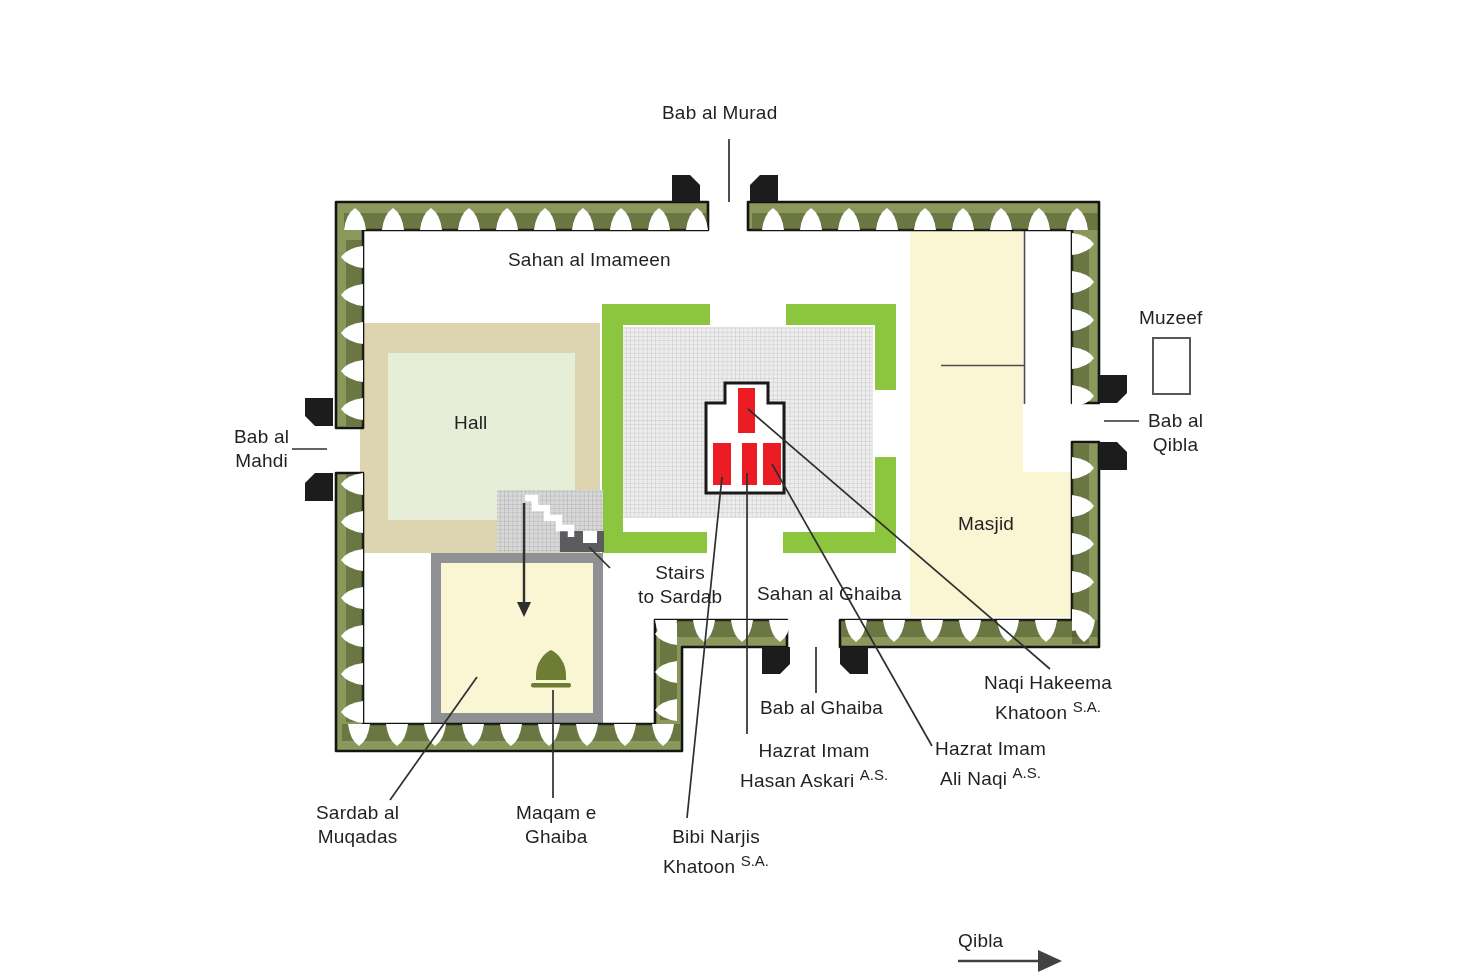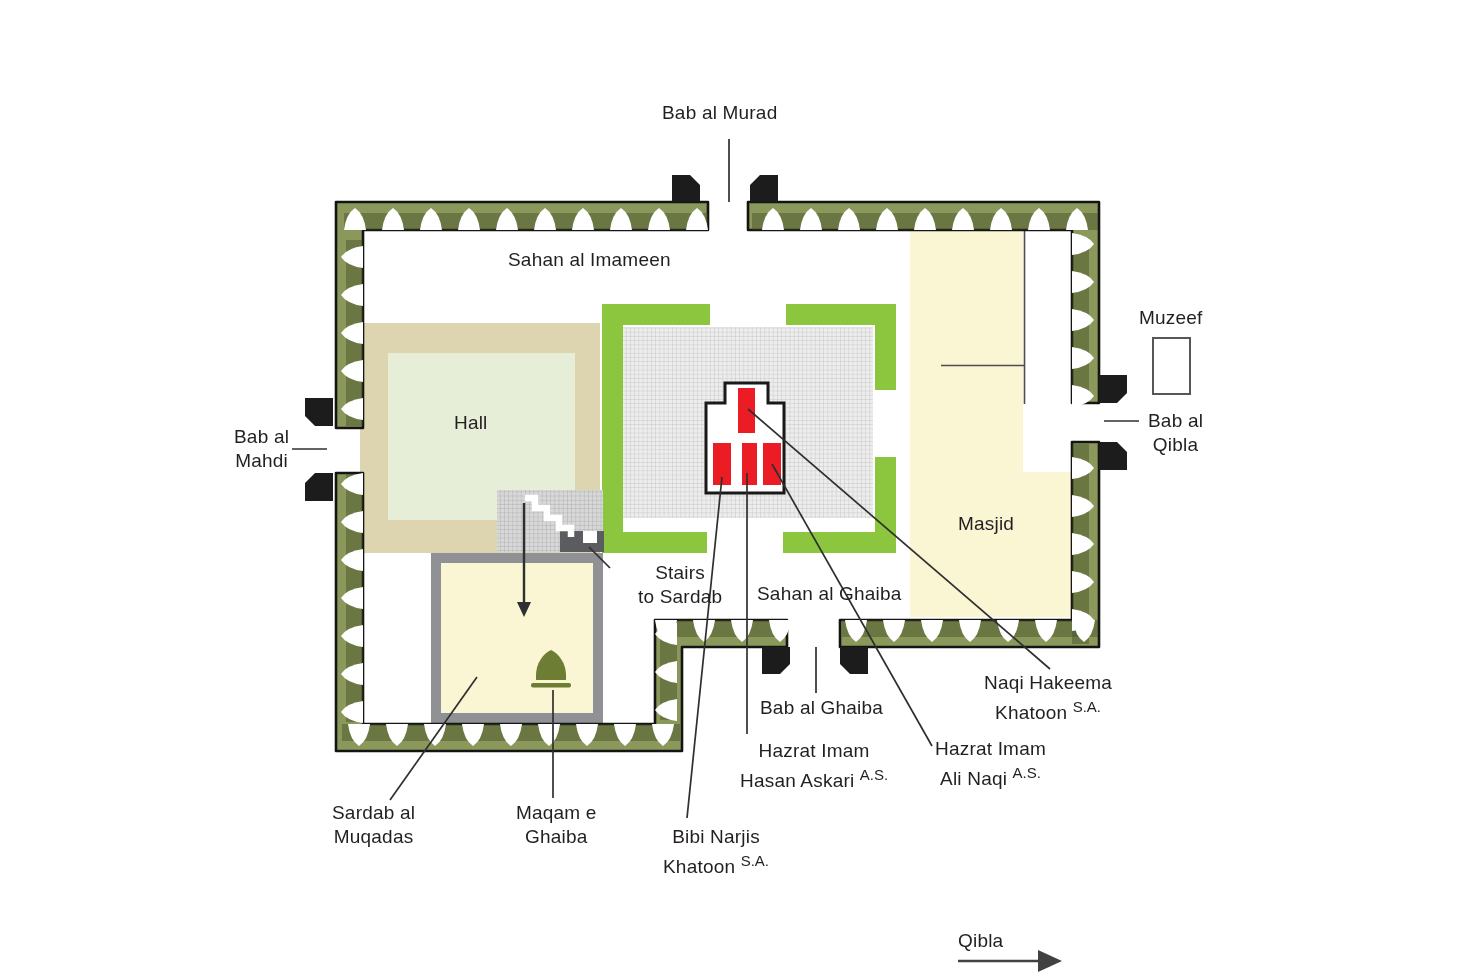--- a/index.html
+++ b/index.html
@@ -261,21 +261,21 @@
     <span class="ln"><span>Hasan Askari</span> <sup>A.S.</sup></span>
   </div>
   <div class="lbl" style="left:935px;top:737px">
     <span class="ln">Hazrat Imam</span>
     <span class="ln"><span>Ali Naqi</span> <sup>A.S.</sup></span>
   </div>
   <div class="lbl" style="left:663px;top:825px">
     <span class="ln">Bibi Narjis</span>
     <span class="ln"><span>Khatoon</span> <sup>S.A.</sup></span>
   </div>
-  <div class="lbl" style="left:332px;top:801px">
+  <div class="lbl" style="left:316px;top:801px">
     <span class="ln">Sardab al</span>
     <span class="ln">Muqadas</span>
   </div>
   <div class="lbl" style="left:516px;top:801px">
     <span class="ln">Maqam e</span>
     <span class="ln">Ghaiba</span>
   </div>
   <div class="lbl" style="left:958px;top:929px">
     <span class="ln">Qibla</span>
   </div>

